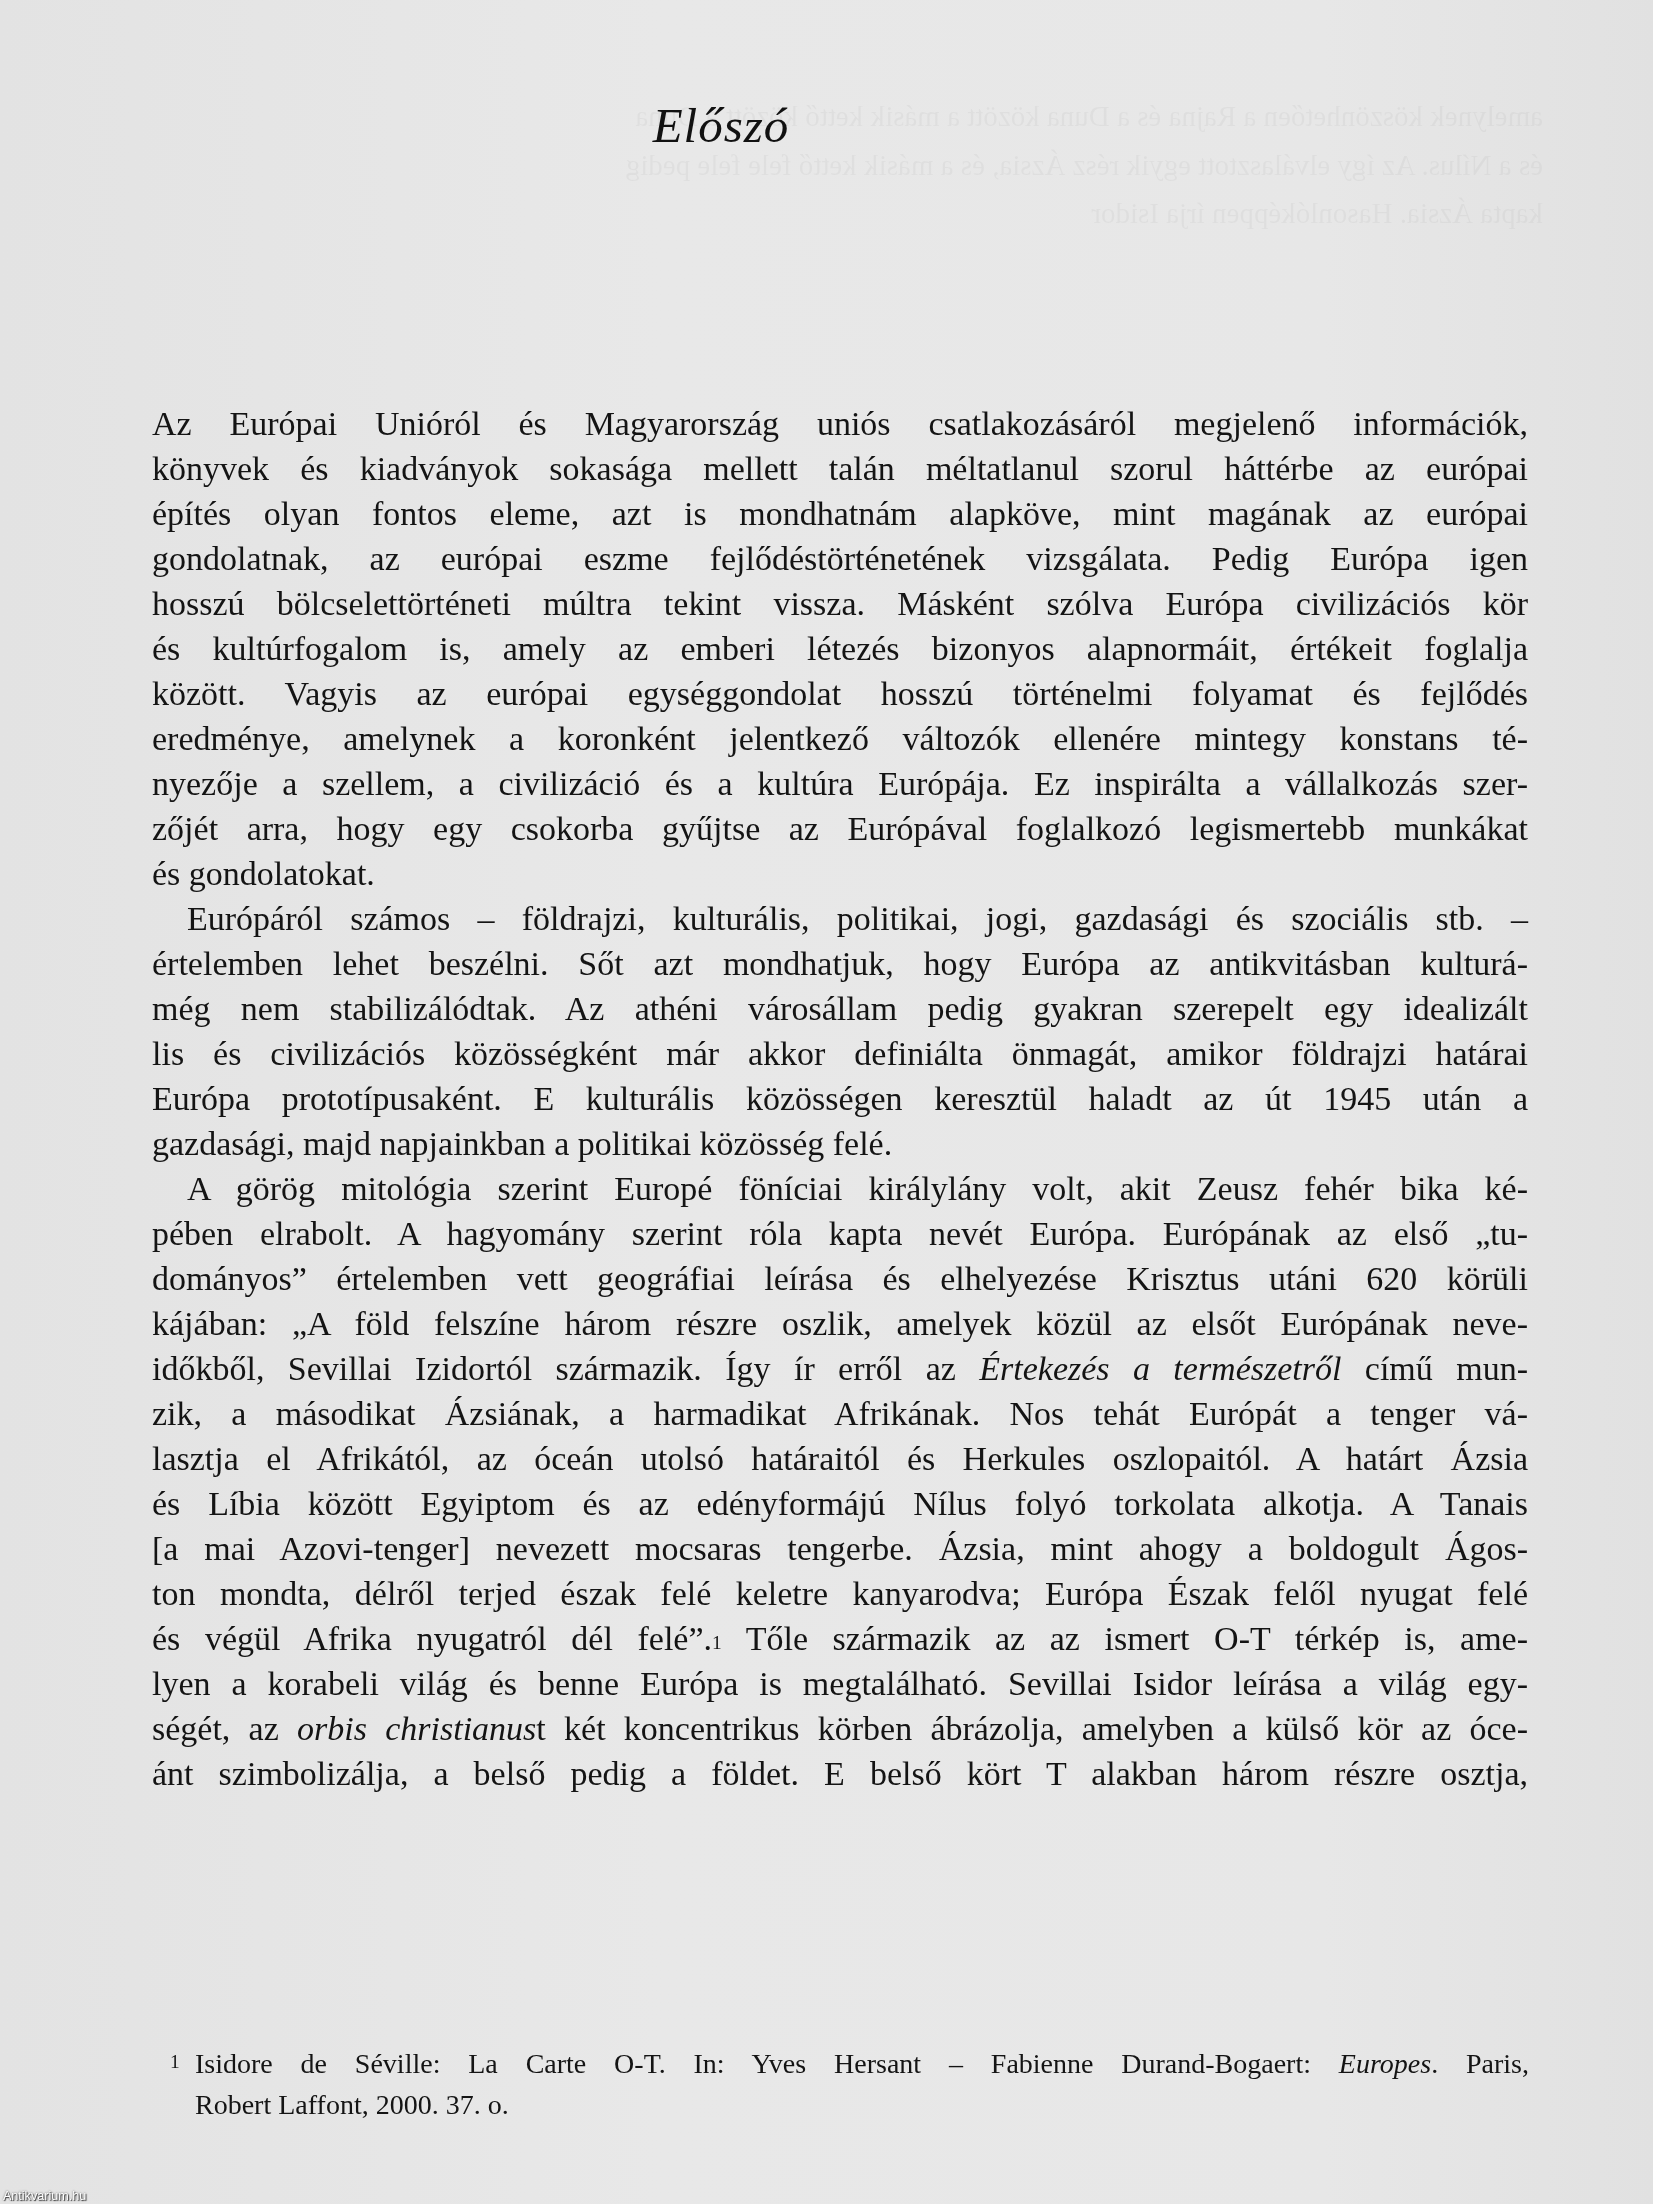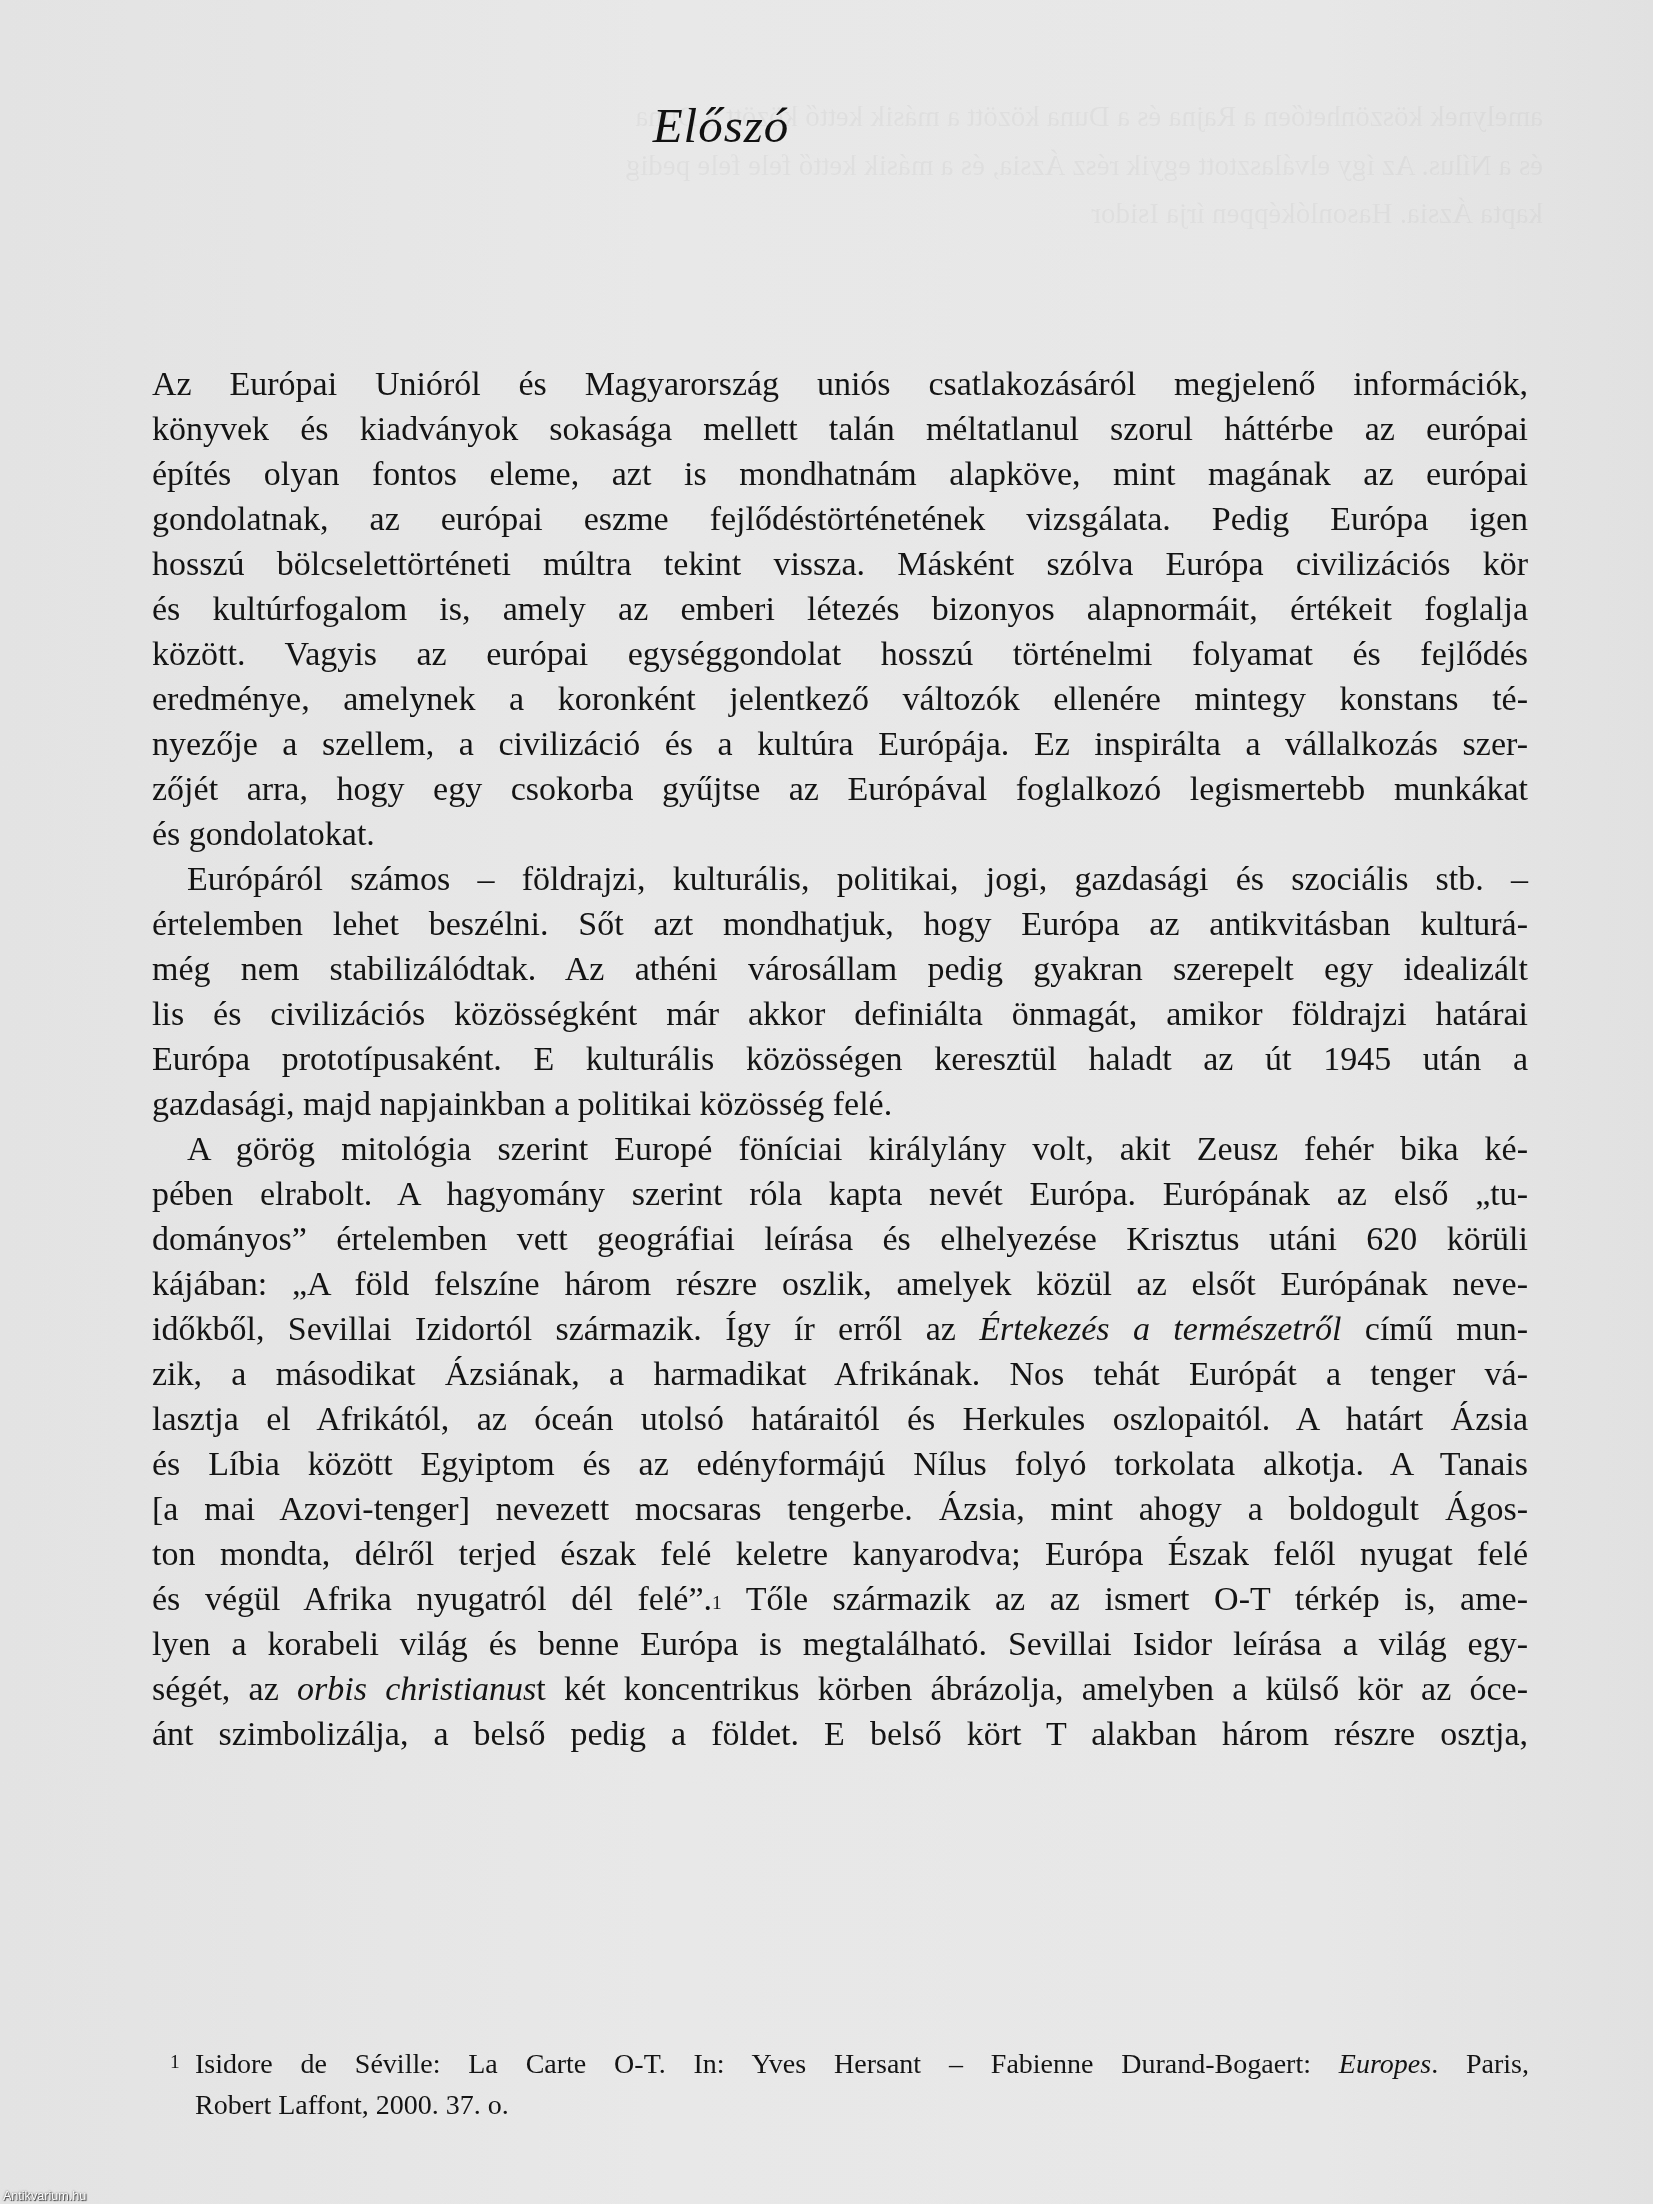--- a/index.html
+++ b/index.html
@@ -40,21 +40,21 @@
     text-align: center;
     font-style: italic;
     font-size: 49px;
     letter-spacing: 1px;
     color: #111;
     padding-left: 36px;
   }
   .body-text {
     position: absolute;
     left: 152px;
-    top: 361px;
+    top: 401px;
     width: 1376px;
     font-size: 34px;
     line-height: 45px;
   }
   .line {
     display: block;
     text-align: justify;
     text-align-last: justify;
     white-space: nowrap;
     height: 45px;

